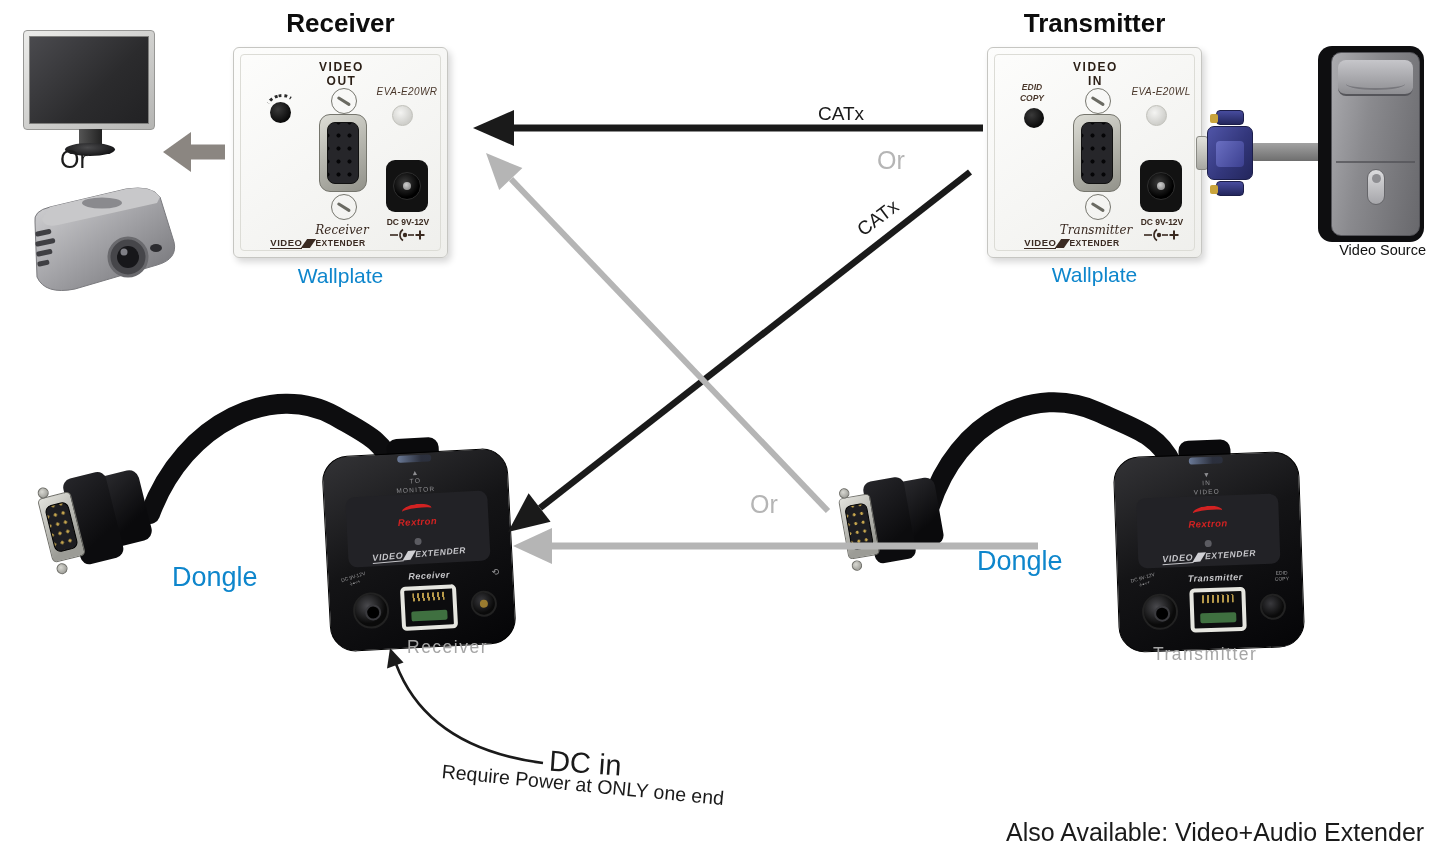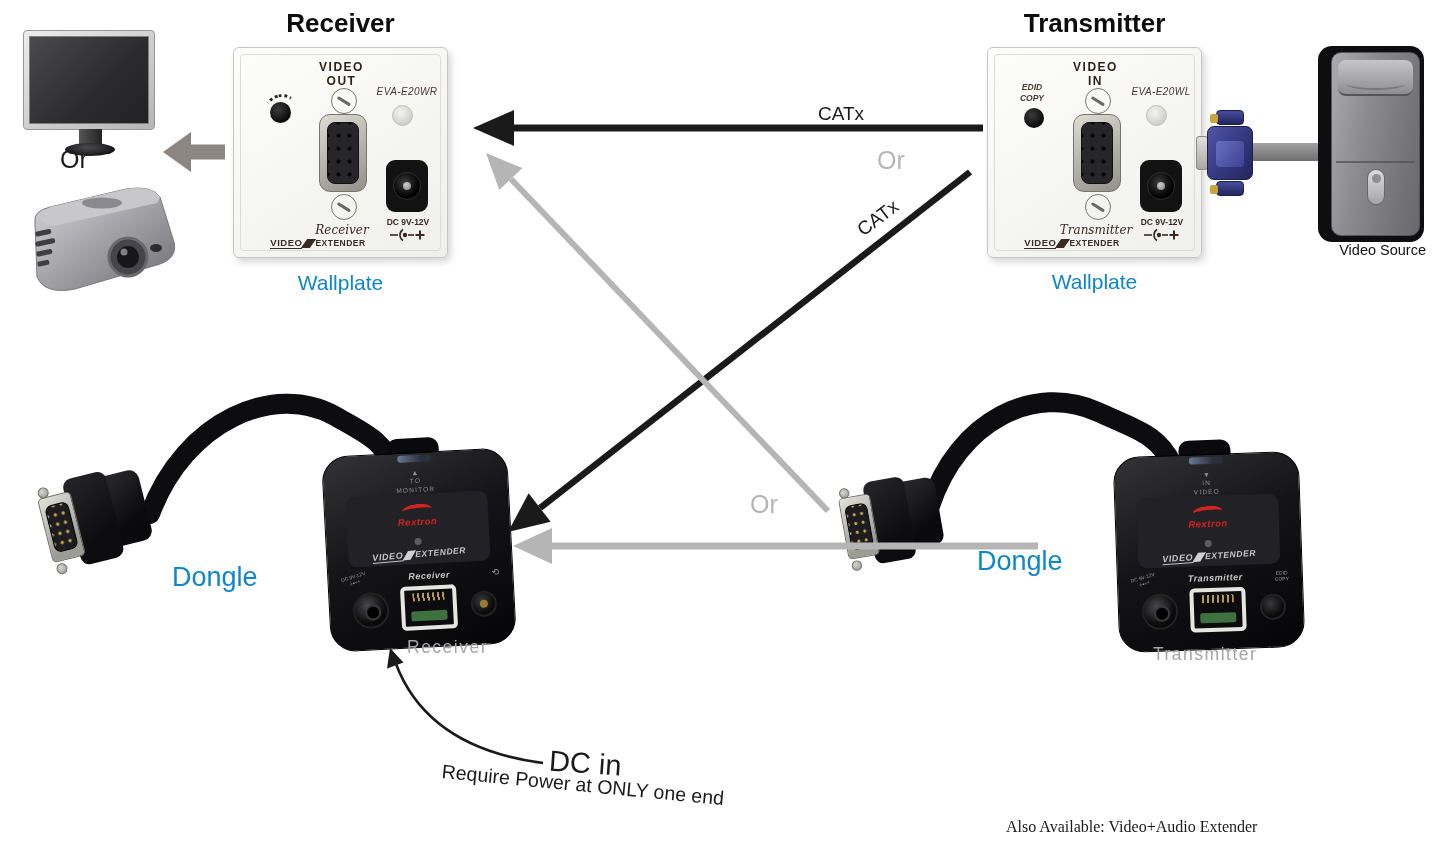--- a/index.html
+++ b/index.html
@@ -3,29 +3,29 @@
 <meta charset="utf-8">
 <style>
   * { margin:0; padding:0; box-sizing:border-box; }
   body { background:#fff; font-family:"Liberation Sans", sans-serif; }
   #stage { position:relative; width:1450px; height:855px; background:#ffffff; overflow:hidden; }
   .t { position:absolute; white-space:nowrap; color:#111; }
   .ctr { text-align:center; }
 
   
   .station-title { font-size:26px; font-weight:bold; color:#0d0d0d; }
-  .caption-blue { font-size:21px; color:#0e86cc;margin-top:7px; }
+  .caption-blue { font-size:21px; color:#0e86cc; }
   .or-black { font-size:25px; color:#1c1c1c; }
   .or-gray { font-size:25px; color:#b5b5b5; }
   .catx { font-size:19px; color:#1a1a1a; }
   .dongle-label { font-size:27px; color:#0e86cc; }
   .dongle-sub { font-size:17.5px; color:#a5a5a5; letter-spacing:1.5px; }
   .note-big { font-size:29px; color:#1a1a1a; }
   .note-rot { font-size:19.5px; color:#1a1a1a; }
-  .also { font-size:16px; color:#1a1a1a;font-family:Liberation Serif, serif; }
+  .also { font-size:25px; color:#1a1a1a; }
   .vs-label { font-size:14.5px; color:#111; }
 
   
   .plate { position:absolute; width:215px; height:211px; border-radius:6px;
     background:linear-gradient(145deg,#fdfdfc,#efefec); border:1px solid #c6c6c2;
     box-shadow:3px 4px 7px rgba(0,0,0,.16); }
   .plate::before { content:''; position:absolute; inset:6px; border:1px solid #dcdcd6; border-radius:4px; }
   .p-port { position:absolute; left:60px; top:12px; width:95px; text-align:center;
     font-weight:bold; font-size:12px; letter-spacing:1.5px; color:#2b1f16; line-height:1.2; }
   .p-model { position:absolute; left:138px; top:38px; width:70px; text-align:center;

